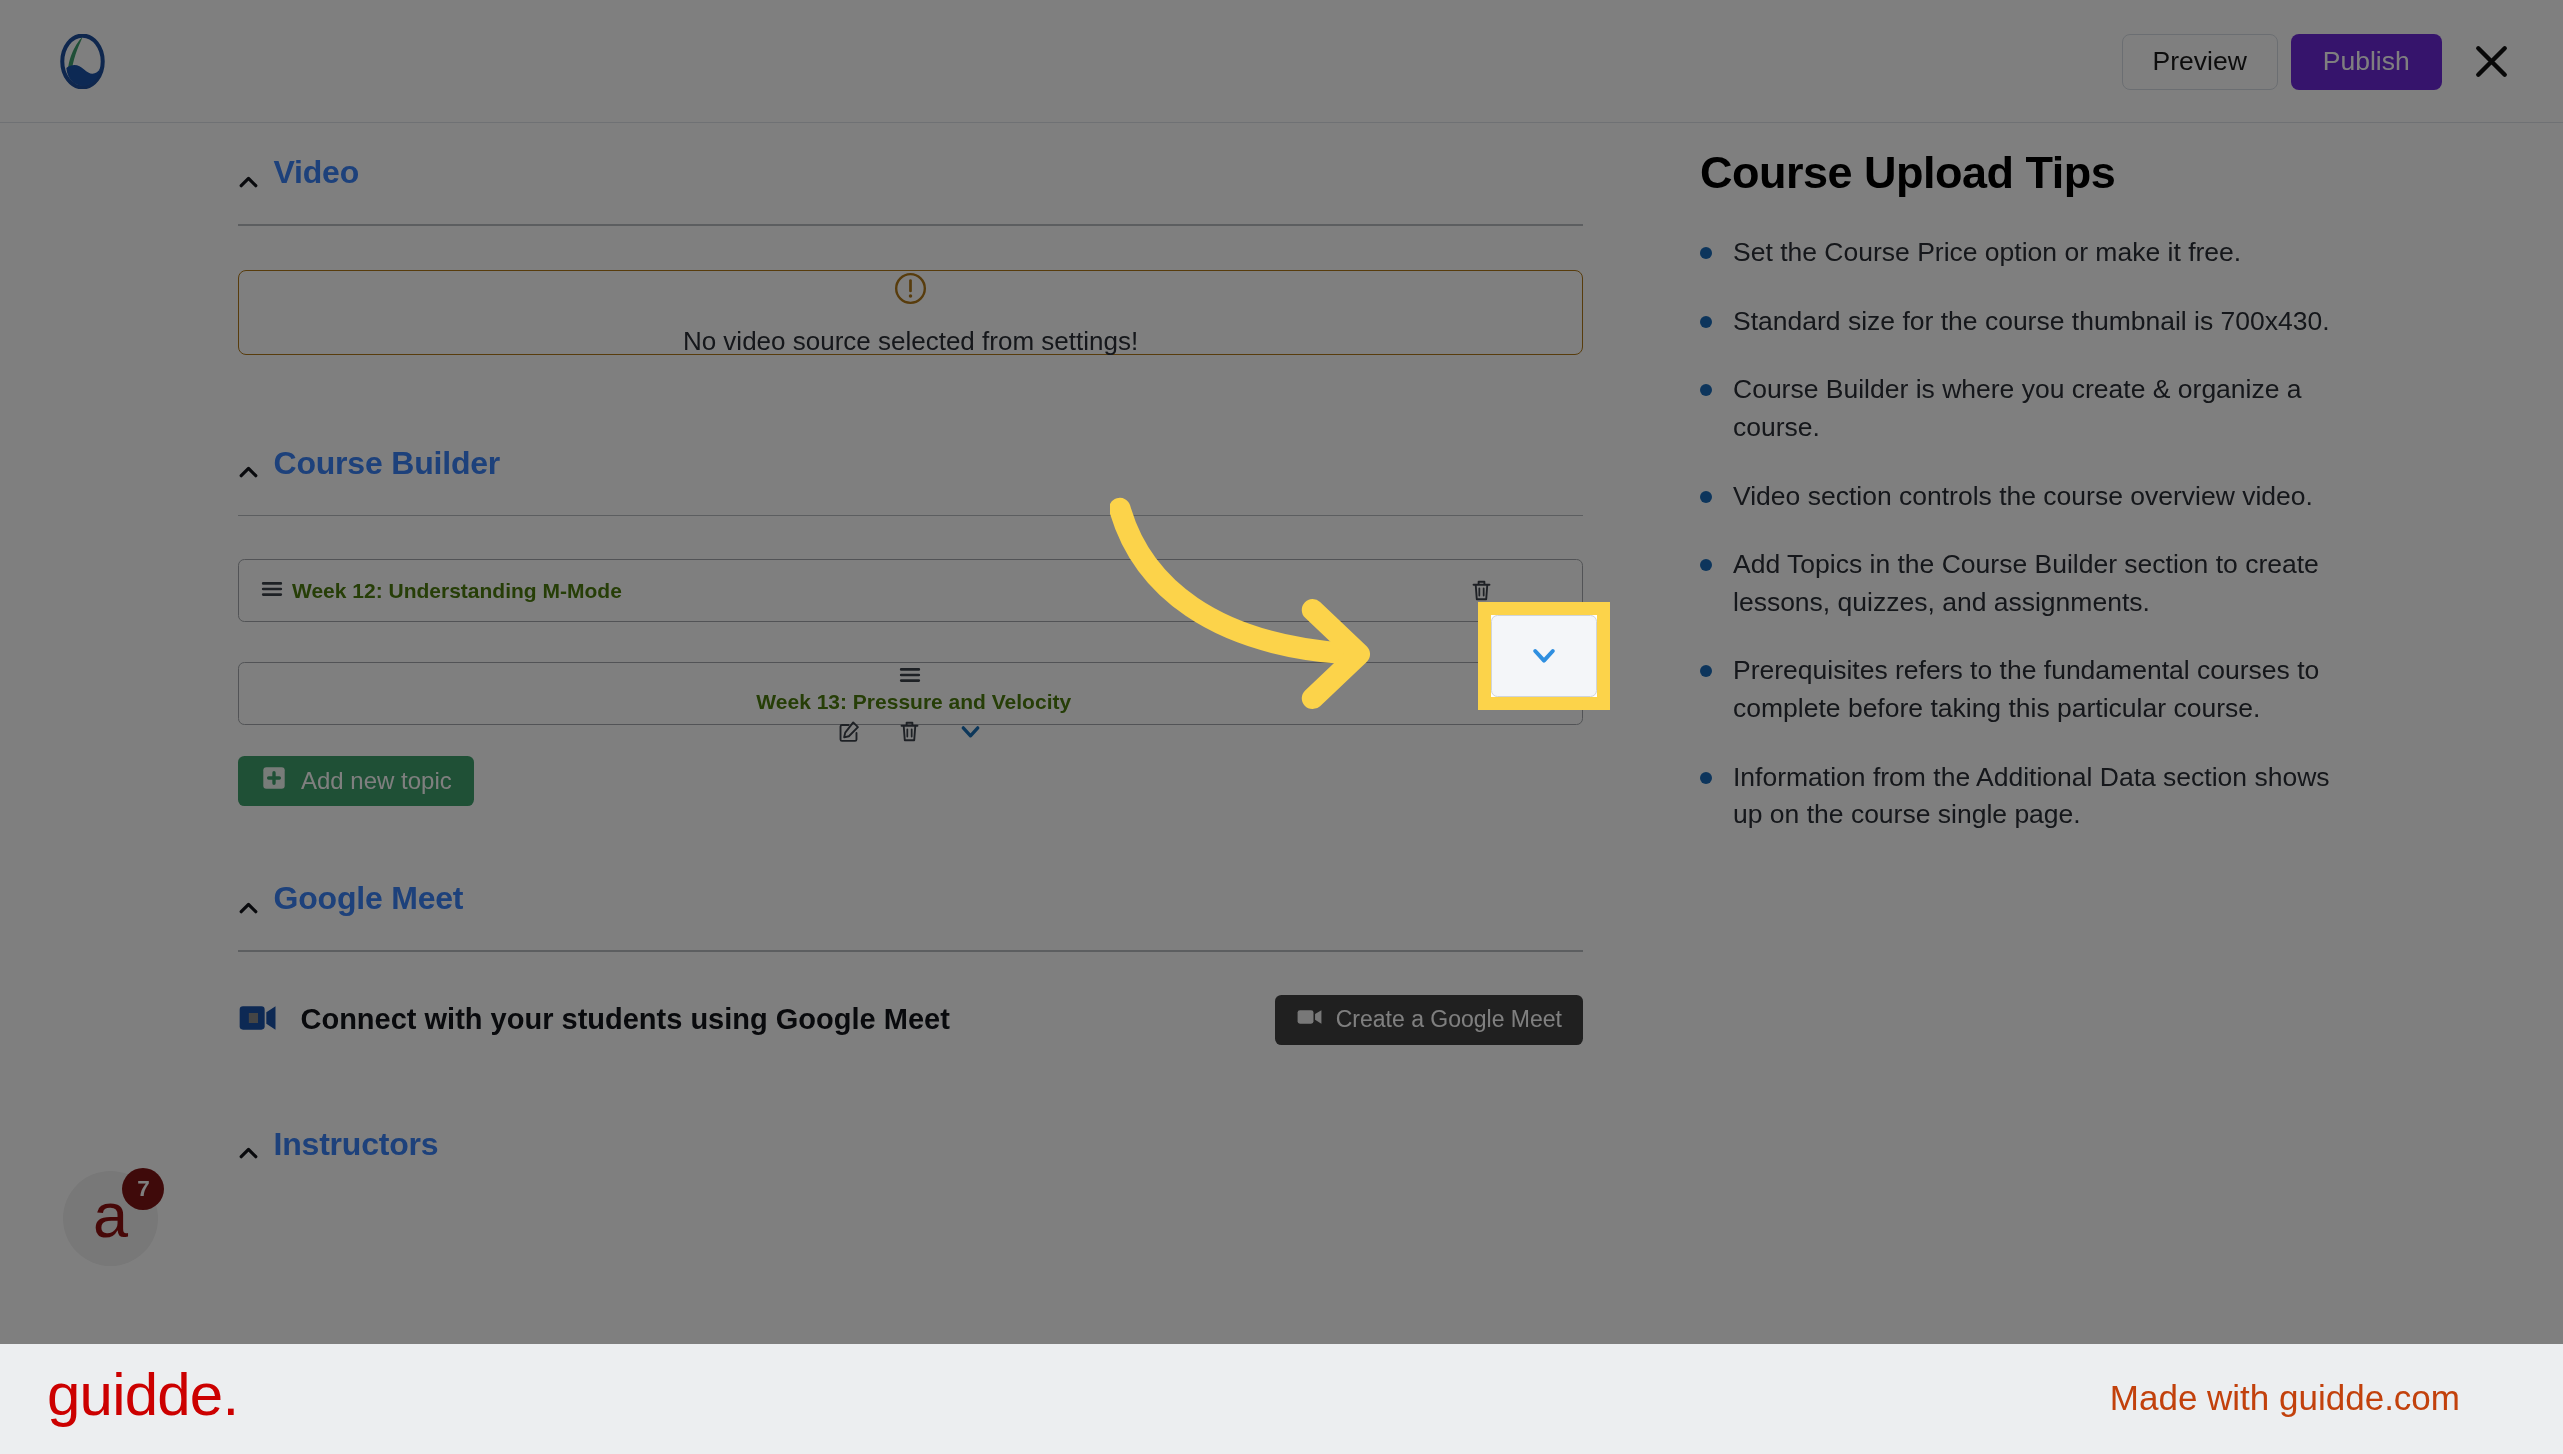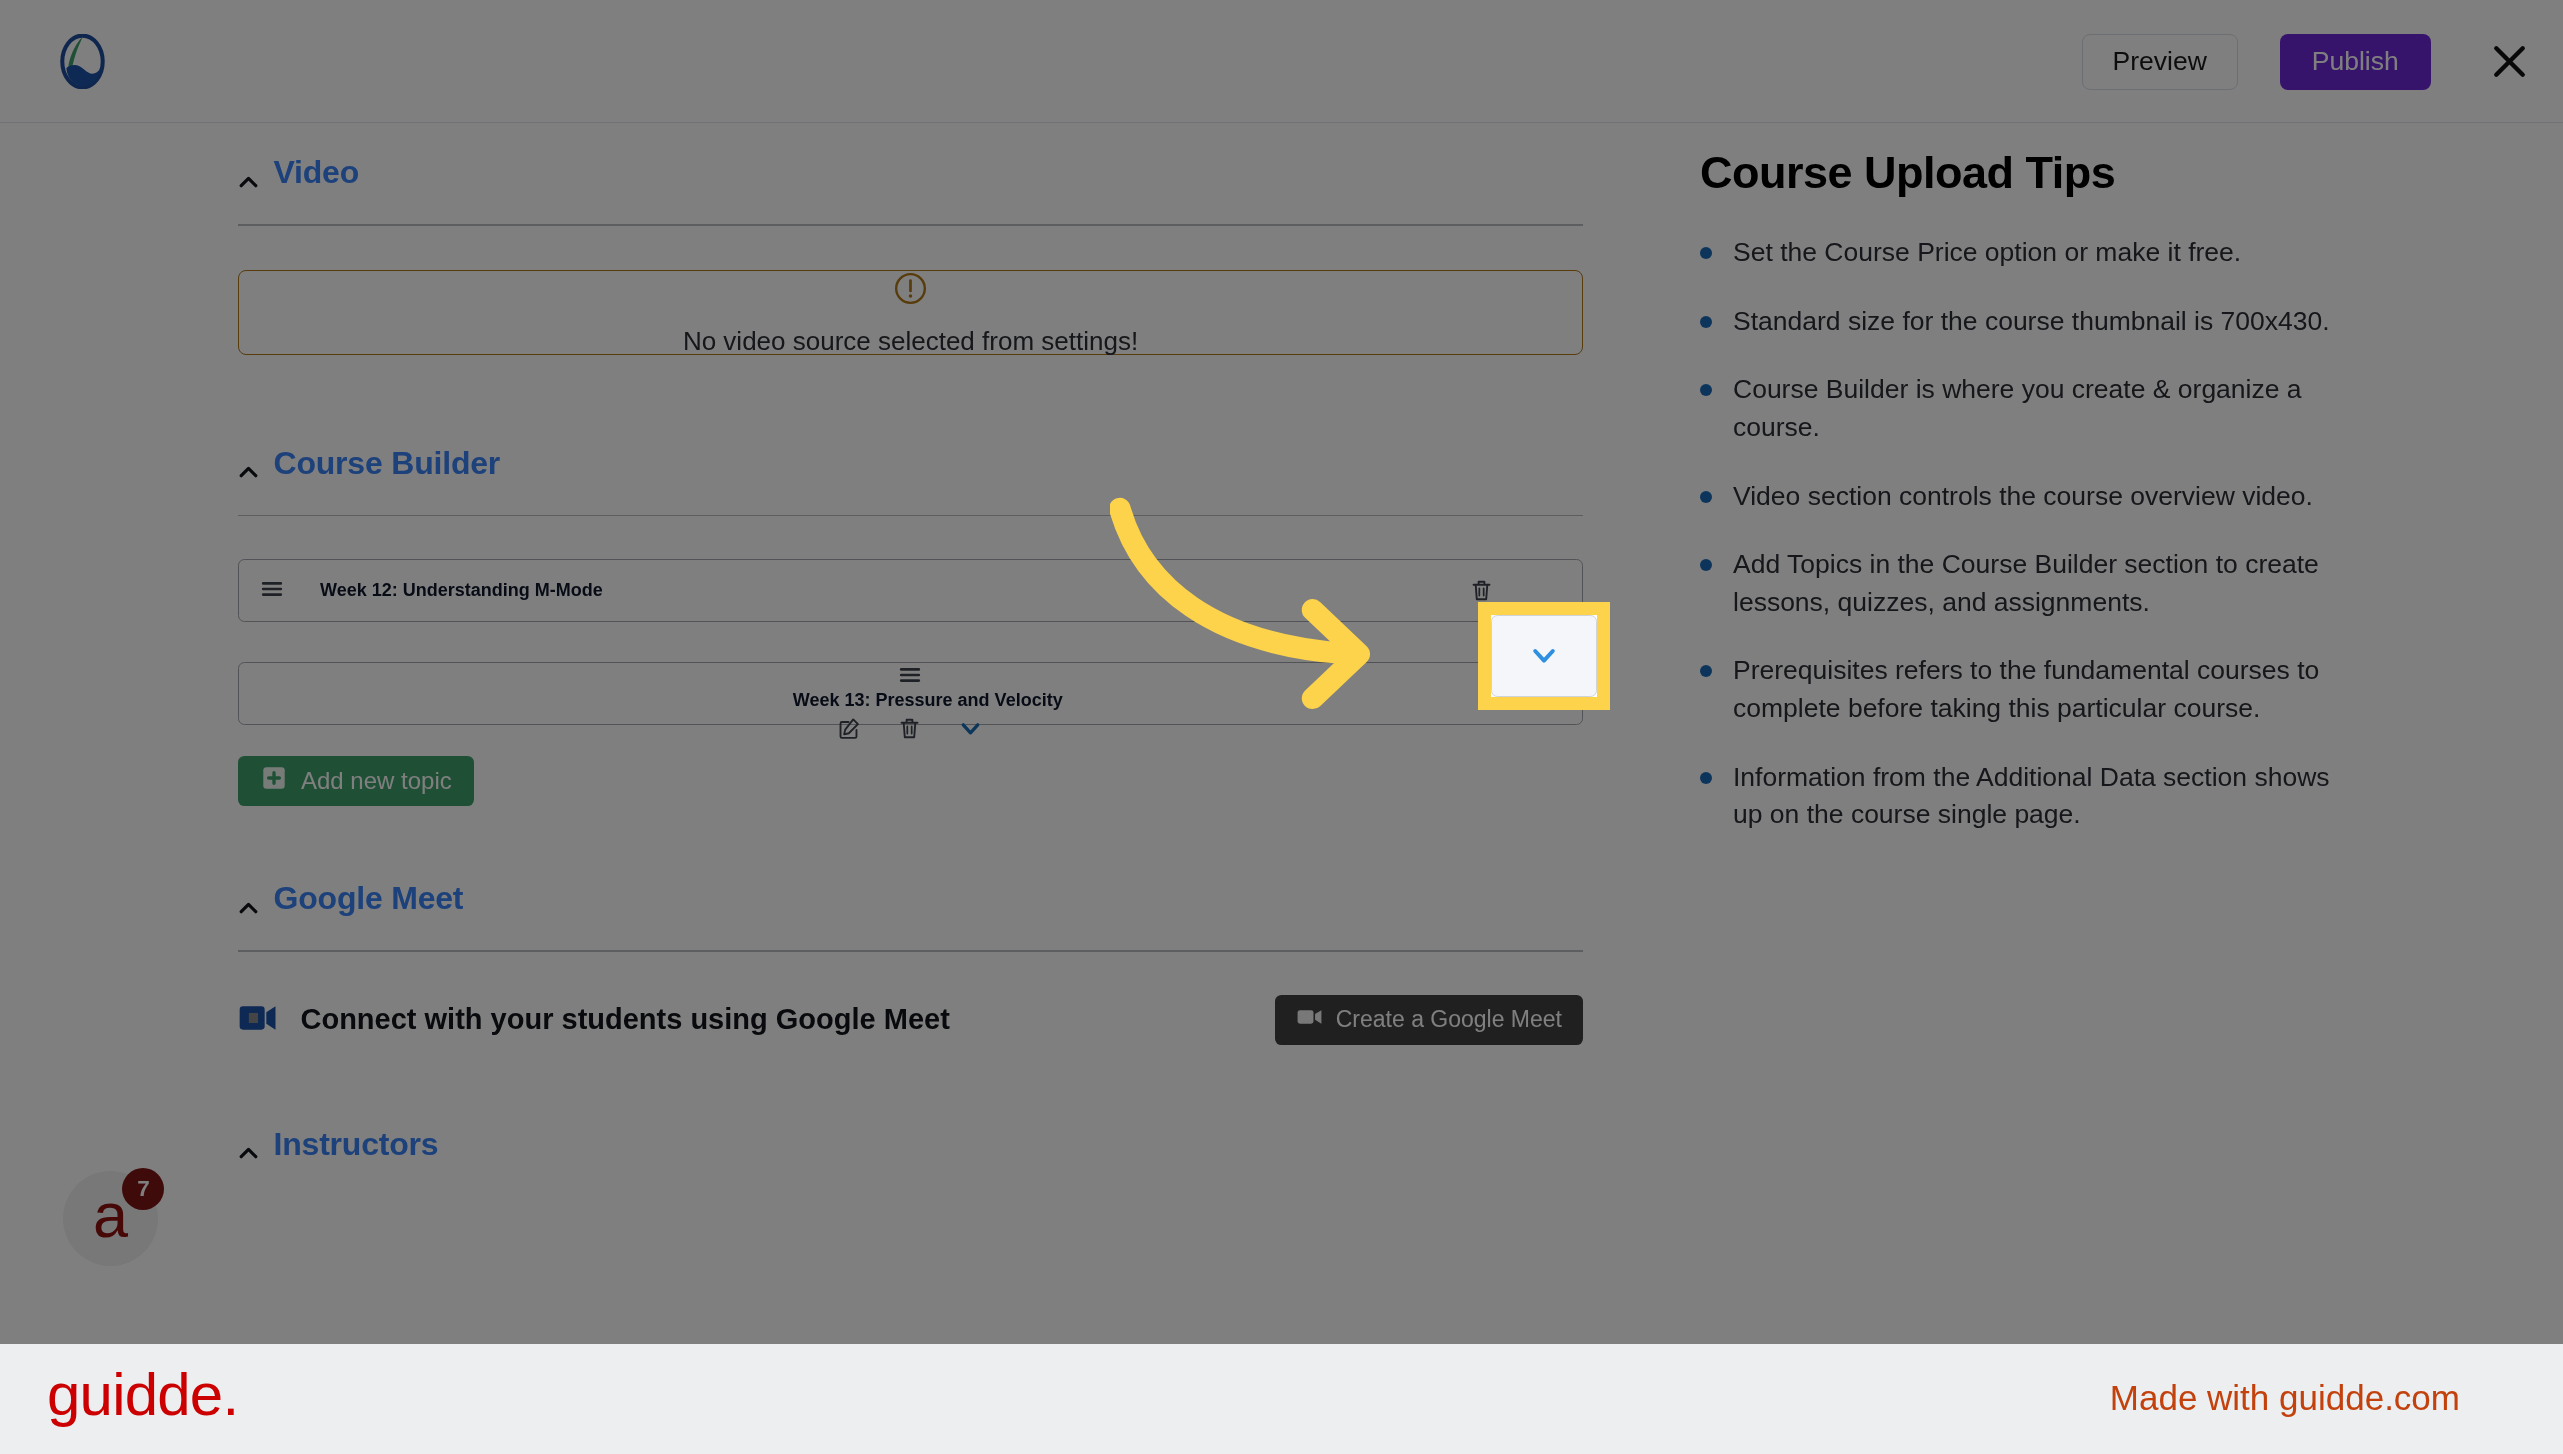--- a/index.html
+++ b/index.html
@@ -40,25 +40,25 @@
     border-bottom: 1.6px solid #dfe3e8;
     box-sizing: border-box;
   }
   #brand-logo {
     position: absolute;
     left: 55px; top: 34px;
     width: 55px; height: 55px;
   }
   #topbar-actions {
     position: absolute;
-    right: 28px; top: 0;
+    right: 46px; top: 0;
     height: 123px;
     display: flex;
     align-items: center;
-    gap: 42px;
+    gap: 13px;
   }
   .btn-preview {
     height: 56px;
     padding: 0 30px;
     border-radius: 8px;
     border: 0.8px solid #d7dde4;
     background: #ffffff;
     color: #1b1b1b;
     font-size: 26.5px;
     display: flex; align-items: center;
@@ -143,24 +143,24 @@
     height: 63px;
     border: 0.8px solid #a4a7ac;
     border-radius: 6.4px;
     display: flex;
     align-items: center;
     padding: 0 22.5px 0 21px;
     box-sizing: border-box;
     background: transparent;
   }
   .topic-title {
-    font-size: 18px;
+    font-size: 21px;
     font-weight: bold;
-    color: #0f172a;
-    margin-left: 36px;
+    color: #4d7c0f;
+    margin-left: 8px;
     flex: 1;
   }
   .row-actions {
     display: flex;
     align-items: center;
     gap: 27px;
   }
   .icon-btn {
     width: 34px; height: 34px;
     display: flex; align-items: center; justify-content: center;

